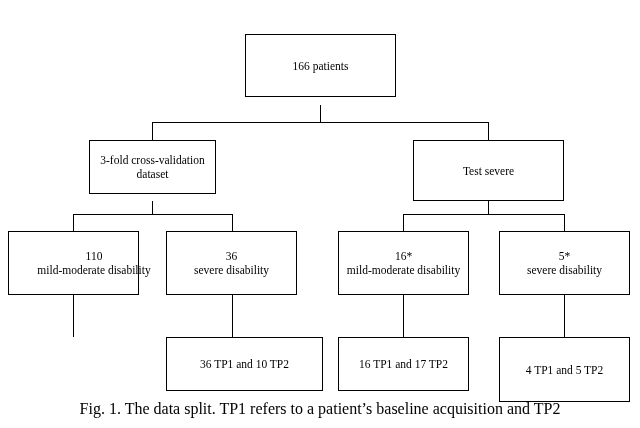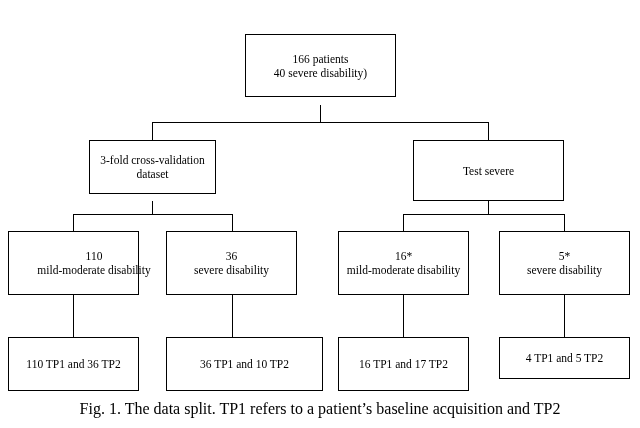--- a/index.html
+++ b/index.html
@@ -78,21 +78,20 @@
 </style>
 </head>
 <body>
 
 <div id="page">
 
   <div class="top-clip"></div>
 
   <div class="node" style="left:245px; top:34px; width:151px; height:63px;">
     <span class="line">166 patients</span>
-    <span class="line">40 severe disability)</span>
   </div>
 
   <div class="conn vline" style="left:320px; top:105px; height:17px;"></div>
   <div class="conn hline" style="left:152px; top:122px; width:337px;"></div>
   <div class="conn vline" style="left:152px; top:122px; height:18px;"></div>
   <div class="conn vline" style="left:488px; top:122px; height:18px;"></div>
 
   <div class="node" style="left:89px; top:140px; width:127px; height:54px;">
     <span class="line">3-fold cross-validation</span>
     <span class="line">dataset</span>
@@ -126,30 +125,27 @@
   <div class="node" style="left:499px; top:231px; width:131px; height:64px;">
     <span class="line">5*</span>
     <span class="line">severe disability</span>
   </div>
 
   <div class="conn vline" style="left:73px; top:295px; height:42px;"></div>
   <div class="conn vline" style="left:232px; top:295px; height:42px;"></div>
   <div class="conn vline" style="left:403px; top:295px; height:42px;"></div>
   <div class="conn vline" style="left:564px; top:295px; height:42px;"></div>
 
-  <div class="node" style="left:8px; top:337px; width:131px; height:54px;">
-    <span class="line">110 TP1 and 36 TP2</span>
-  </div>
   <div class="node" style="left:166px; top:337px; width:157px; height:54px;">
     <span class="line">36 TP1 and 10 TP2</span>
   </div>
   <div class="node" style="left:338px; top:337px; width:131px; height:54px;">
     <span class="line">16 TP1 and 17 TP2</span>
   </div>
-  <div class="node" style="left:499px; top:337px; width:131px; height:42px;">
+  <div class="node" style="left:499px; top:337px; width:131px; height:65px;">
     <span class="line">4 TP1 and 5 TP2</span>
   </div>
 
   <div class="caption-clip">
     <div class="caption-inner">Fig. 1. The data split. TP1 refers to a patient’s baseline acquisition and TP2</div>
   </div>
 
 </div>
 
 </body></html>

